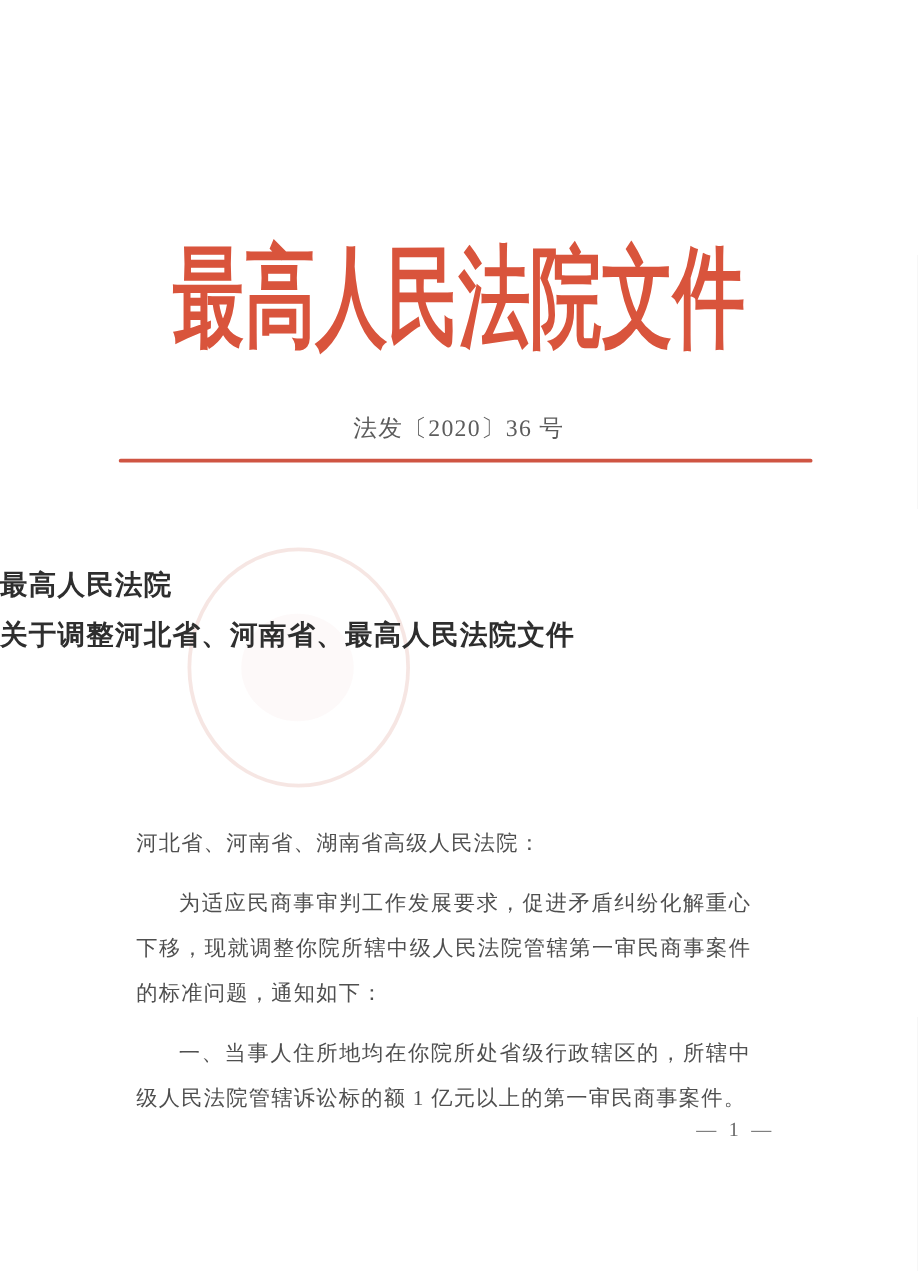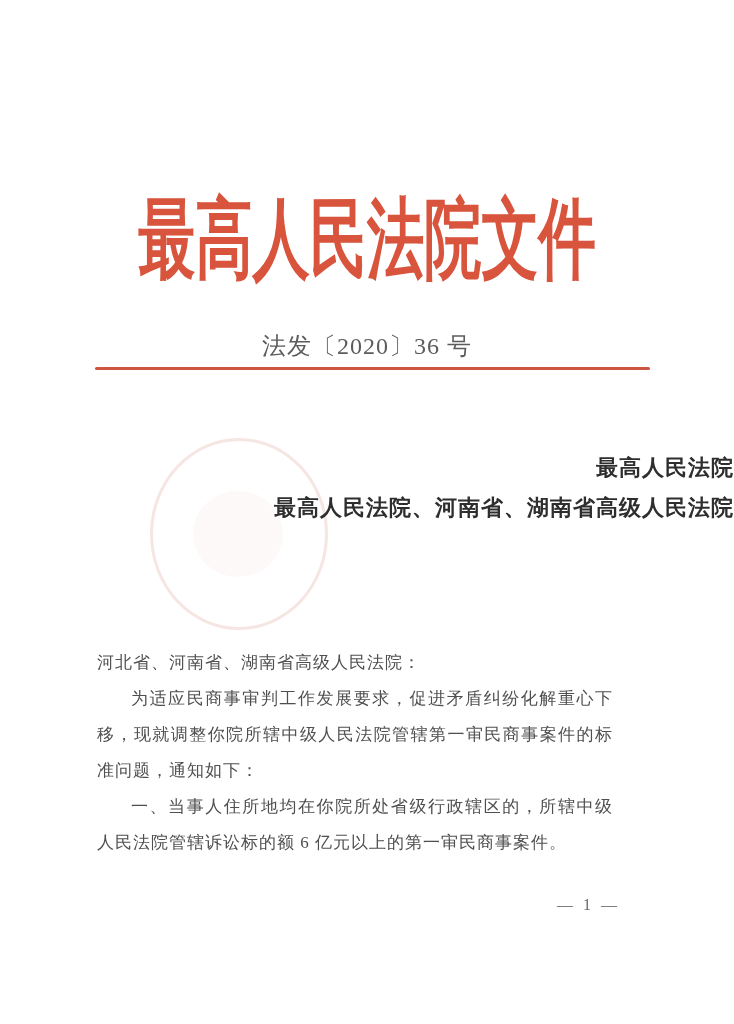--- a/index.html
+++ b/index.html
@@ -24,21 +24,21 @@
     color:#d9543c;
     letter-spacing:0px;
     transform:scaleX(0.65);
     transform-origin:50% 50%;
     white-space:nowrap;
   }
   .doc-number{
     position:absolute;
     top:330px;left:0;width:734px;
     text-align:center;
-    font-size:24px;
+    font-size:19px;
     color:#5c5c5c;
     letter-spacing:1px;
   }
   .red-rule{
     position:absolute;
     top:367px;left:95px;
     width:555px;height:3px;
     background:#cf5543;
     border-radius:2px;
   }
@@ -53,37 +53,37 @@
   .seal-inner{
     position:absolute;
     top:50px;left:40px;
     width:90px;height:86px;
     border-radius:50%;
     background:rgba(214,139,128,0.05);
   }
   .notice-title{
     position:absolute;
     top:448px;left:0;width:734px;
-    text-align:right;
+    text-align:left;
     font-weight:bold;
     color:#2e2e2e;
     font-size:22px;
     line-height:40px;
     letter-spacing:1px;
   }
   .doc-body{
     position:absolute;
     top:645px;left:97px;
     width:516px;
     font-size:17px;
     line-height:36px;
     color:#4f4f4f;
     letter-spacing:1px;
   }
-  .doc-body p{margin:0;}
+  .doc-body p{margin:12px;}
   .salutation{text-align:left;}
   .para{
     text-indent:2em;
     text-align:justify;
   }
   .page-number{
     position:absolute;
     top:896px;right:114px;
     font-size:16px;
     color:#6a6a6a;
@@ -101,24 +101,24 @@
   <div class="doc-number">法发〔2020〕36 号</div>
 
   <div class="red-rule"></div>
 
   <div class="seal">
     <div class="seal-inner"></div>
   </div>
 
   <div class="notice-title">
     <div>最高人民法院</div>
-    <div>最高人民法院、河南省、湖南省高级人民法院</div>
+    <div>关于调整河北省、河南省、最高人民法院文件</div>
   </div>
 
   <div class="doc-body">
     <p class="salutation">河北省、河南省、湖南省高级人民法院：</p>
     <p class="para">为适应民商事审判工作发展要求，促进矛盾纠纷化解重心下移，现就调整你院所辖中级人民法院管辖第一审民商事案件的标准问题，通知如下：</p>
-    <p class="para">一、当事人住所地均在你院所处省级行政辖区的，所辖中级人民法院管辖诉讼标的额 6 亿元以上的第一审民商事案件。</p>
+    <p class="para">一、当事人住所地均在你院所处省级行政辖区的，所辖中级人民法院管辖诉讼标的额 1 亿元以上的第一审民商事案件。</p>
   </div>
 
   <div class="page-number">— 1 —</div>
 
 </div>
 
 </body></html>

